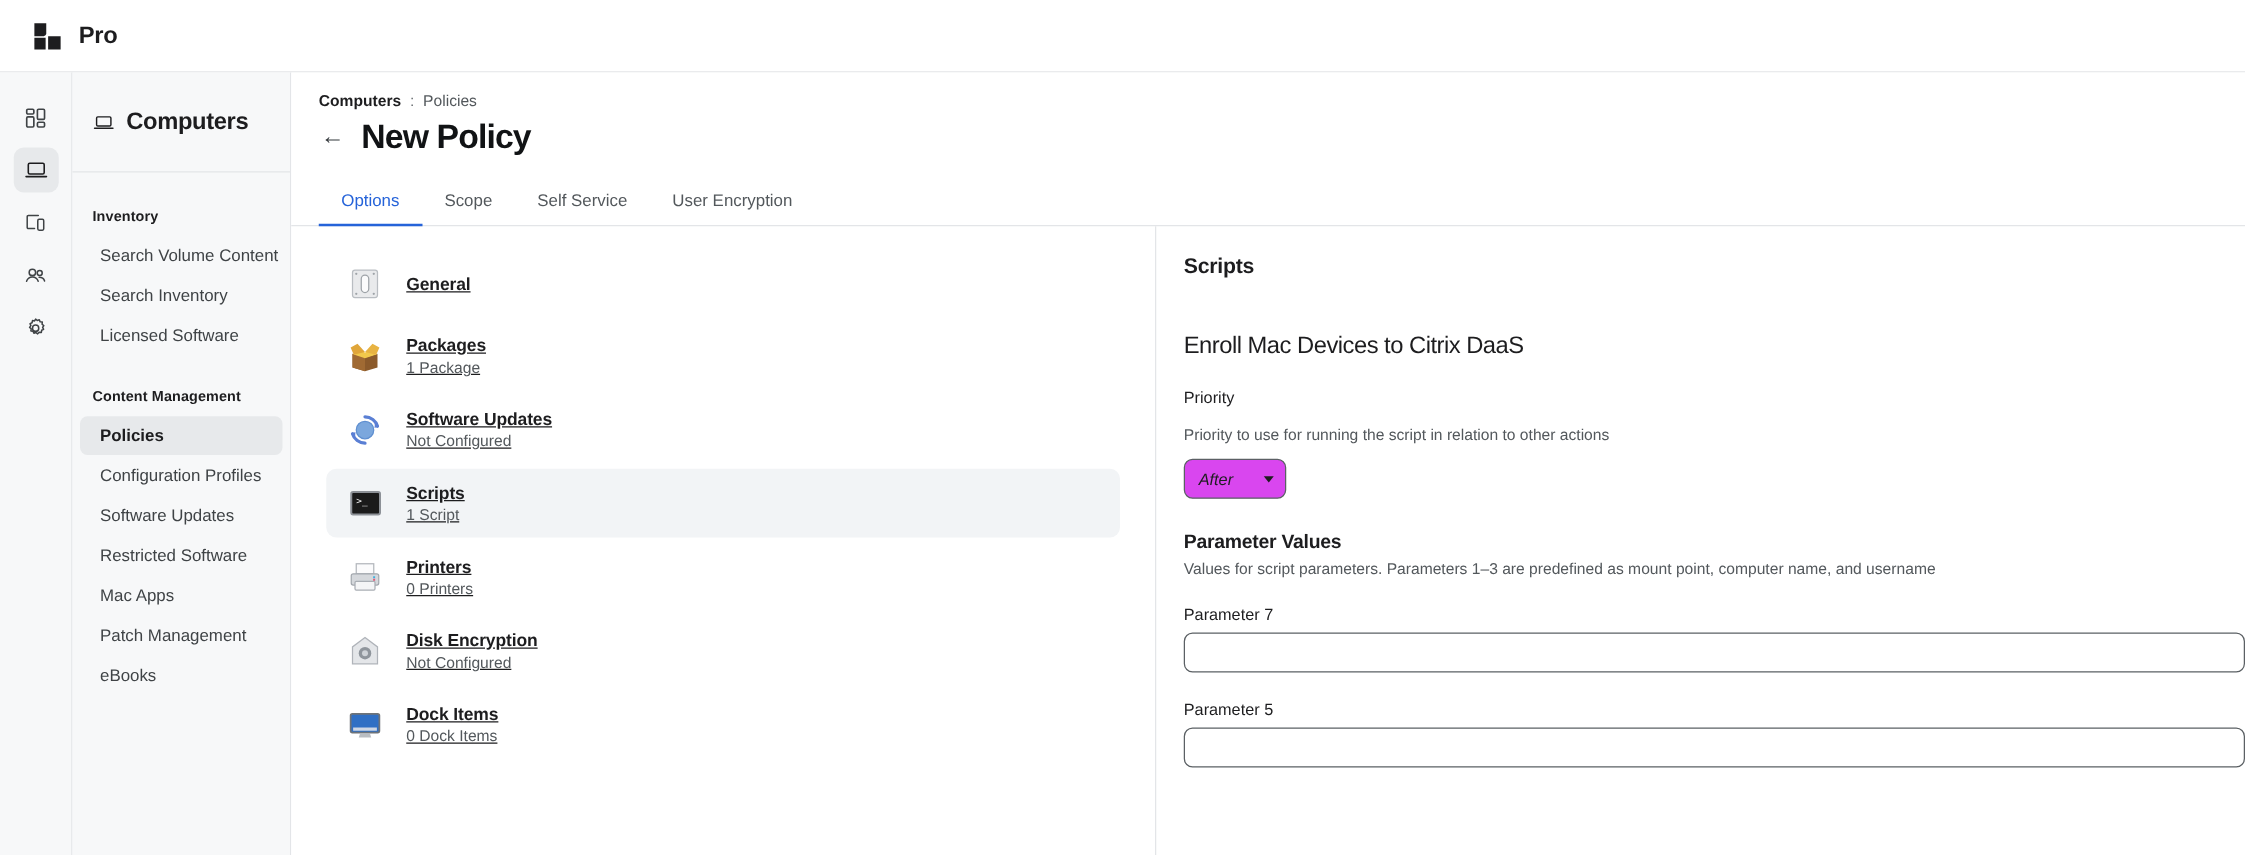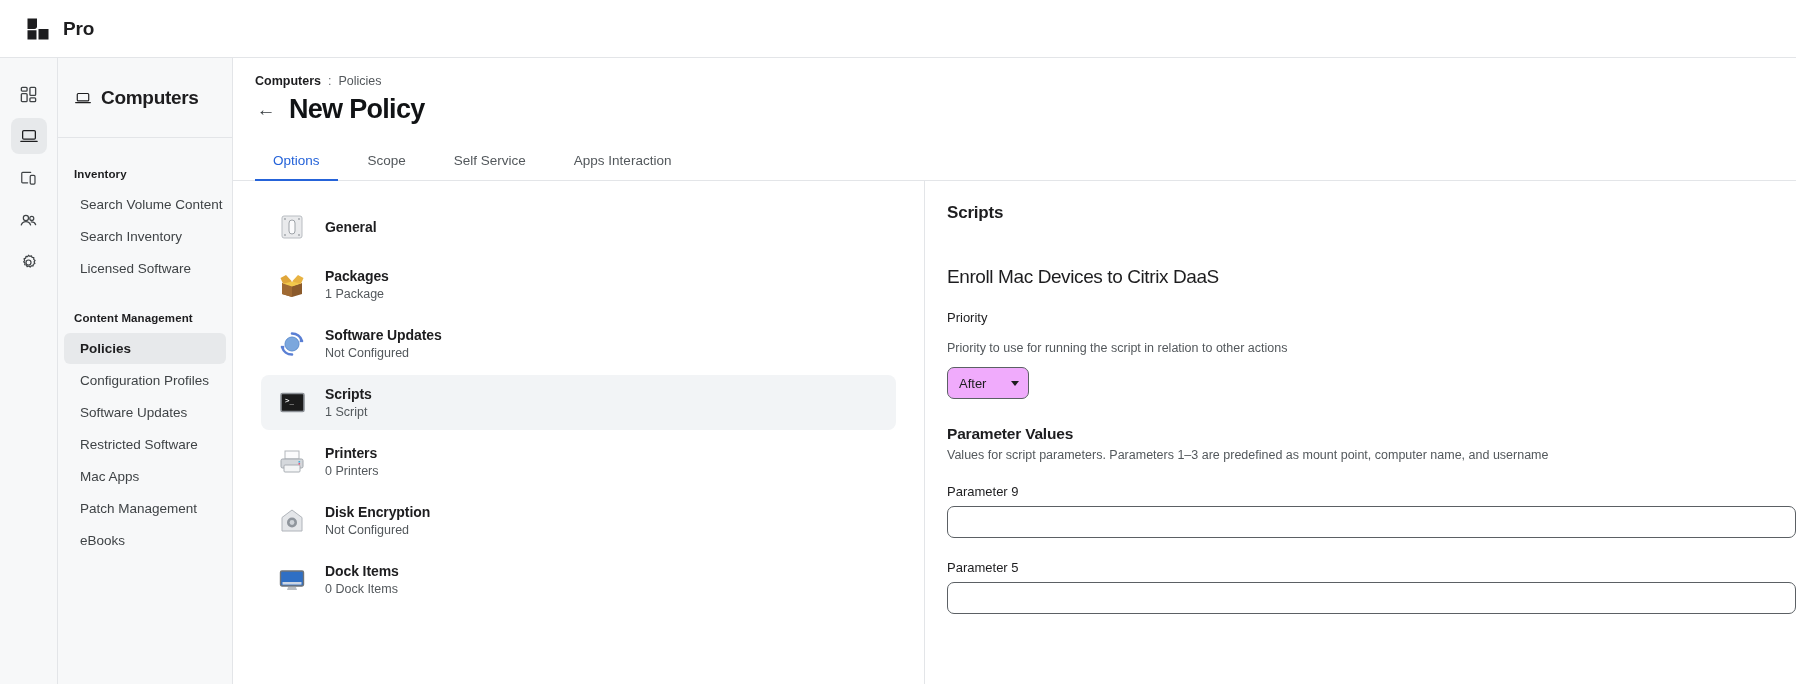--- a/index.html
+++ b/index.html
@@ -80,21 +80,21 @@
   .bc-sep { color: #6b7074; }
   .bc-link { color: #53585c; cursor: pointer; }
   .title-row { display: flex; align-items: center; gap: 12px; margin-top: 6px; }
   .back-arrow {
     width: 22px; height: 22px; display: flex; align-items: center; justify-content: center;
     color: #33383c; cursor: pointer; font-size: 19px; line-height: 1;
   }
   .page-title { font-size: 27px; font-weight: 700; letter-spacing: -0.7px; color: #111315; }
 
   .tabs {
-    display: flex; align-items: flex-end; gap: 12px;
+    display: flex; align-items: flex-end; gap: 0;
     padding: 0 0 0 22px; margin-top: 18px;
     border-bottom: 1px solid #e3e5e8;
   }
   .tab {
     font-size: 13.5px; color: #53585c; padding: 10px 18px 11px 18px;
     cursor: pointer; border-bottom: 2px solid transparent; margin-bottom: -1px;
     white-space: nowrap;
   }
   .tab.active { color: #2563d9; border-bottom-color: #2563d9; }
 
@@ -108,37 +108,37 @@
     overflow: hidden;
   }
   .payload-row {
     display: flex; align-items: center; gap: 18px;
     padding: 11px 16px; border-radius: 8px; cursor: pointer;
     margin-bottom: 4px;
   }
   .payload-row.active { background: #f2f4f6; }
   .payload-ico { width: 30px; min-width: 30px; height: 30px; display: flex; align-items: center; justify-content: center; }
   .payload-ico svg { display: block; }
-  .payload-text { display: flex; flex-direction: column; gap: 3px; }
+  .payload-text { display: flex; flex-direction: column; gap: 3px; text-decoration: underline; }
   .payload-name { font-size: 14px; font-weight: 700; color: #1d1d1f; letter-spacing: -0.1px; }
   .payload-sub { font-size: 12.5px; color: #53585c; }
 
   
   .detail-pane { flex: 1; padding: 22px 0 0 22px; overflow: hidden; min-width: 0; }
   .detail-h1 { font-size: 17px; font-weight: 700; letter-spacing: -0.2px; }
   .detail-h2 { font-size: 19px; font-weight: 400; letter-spacing: -0.4px; margin-top: 43px; }
 
   .field-label { font-size: 13px; color: #1d1d1f; margin-top: 22px; }
   .field-help { font-size: 12.5px; color: #53585c; margin-top: 16px; }
 
   .select-box {
     margin-top: 12px; width: 82px; height: 32px;
-    border: 1px solid #5b6064; border-radius: 7px; background: #f0abfc;
+    border: 1px solid #5b6064; border-radius: 7px; background: #d946ef;
     display: flex; align-items: center; justify-content: space-between;
-    padding: 0 9px 0 11px; cursor: pointer;
+    padding: 0 9px 0 11px; cursor: pointer; font-style: italic;
   }
   .select-value { font-size: 13px; color: #1d1d1f; }
   .caret { width: 0; height: 0; border-left: 4.5px solid transparent; border-right: 4.5px solid transparent; border-top: 5.5px solid #1d1d1f; }
 
   .section-h { font-size: 15.5px; font-weight: 700; margin-top: 26px; letter-spacing: -0.2px; }
   .section-help { font-size: 12.5px; color: #53585c; margin-top: 5px; }
 
   .param-label { font-size: 13px; color: #1d1d1f; margin-top: 22px; }
   .text-input {
     margin-top: 7px; height: 32px; width: 100%;
@@ -244,21 +244,21 @@
         <div class="title-row">
           <span class="back-arrow">←</span>
           <span class="page-title">New Policy</span>
         </div>
       </div>
 
       <div class="tabs">
         <div class="tab active">Options</div>
         <div class="tab">Scope</div>
         <div class="tab">Self Service</div>
-        <div class="tab">Apps Interaction</div>
+        <div class="tab">User Encryption</div>
       </div>
 
       <div class="panes">
 
         <div class="payload-pane">
 
           <div class="payload-row">
             <span class="payload-ico">
               <svg width="26" height="26" viewBox="0 0 26 26">
                 <rect x="3" y="2" width="20" height="22" rx="2" fill="#e9eaec" stroke="#b9bdc2" stroke-width="1"></rect>
@@ -374,21 +374,21 @@
           <div class="field-help">Priority to use for running the script in relation to other actions</div>
 
           <div class="select-box">
             <span class="select-value">After</span>
             <span class="caret"></span>
           </div>
 
           <div class="section-h">Parameter Values</div>
           <div class="section-help">Values for script parameters. Parameters 1–3 are predefined as mount point, computer name, and username</div>
 
-          <div class="param-label">Parameter 9</div>
+          <div class="param-label">Parameter 7</div>
           <input class="text-input" type="text" value="" placeholder="" style="">
 
           <div class="param-label">Parameter 5</div>
           <input class="text-input" type="text" value="" placeholder="" style="">
         </div>
 
       </div>
     </div>
   </div>
 </div>

